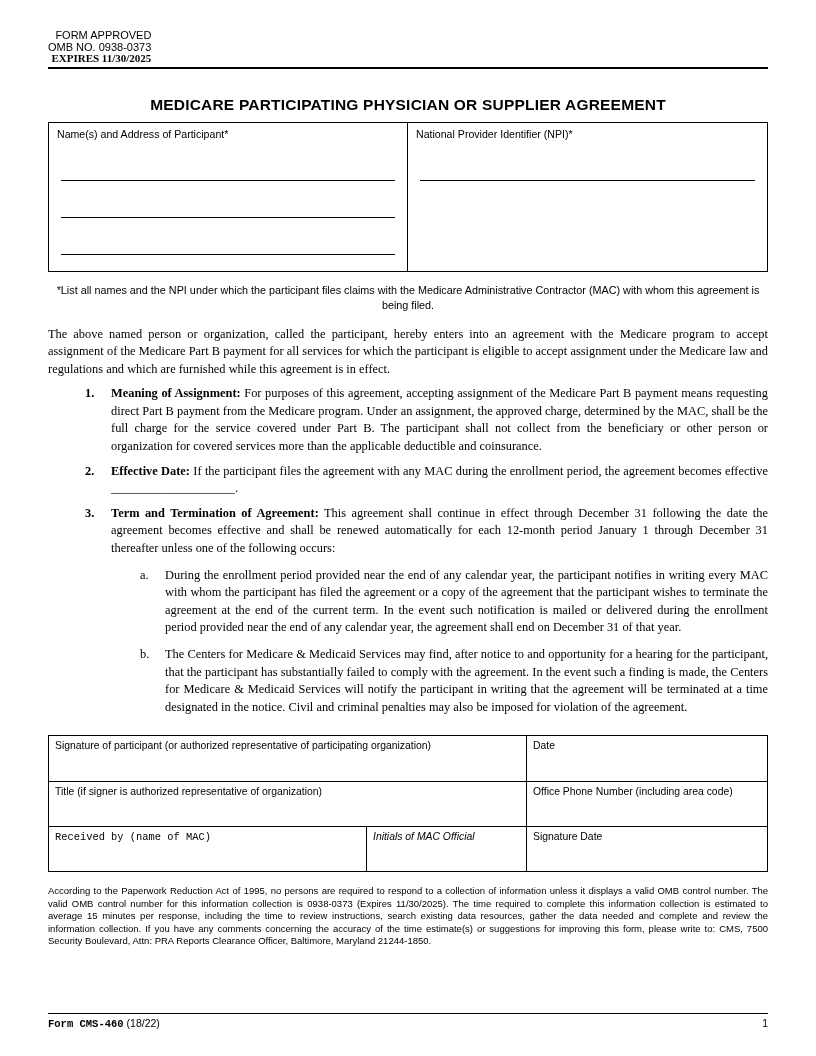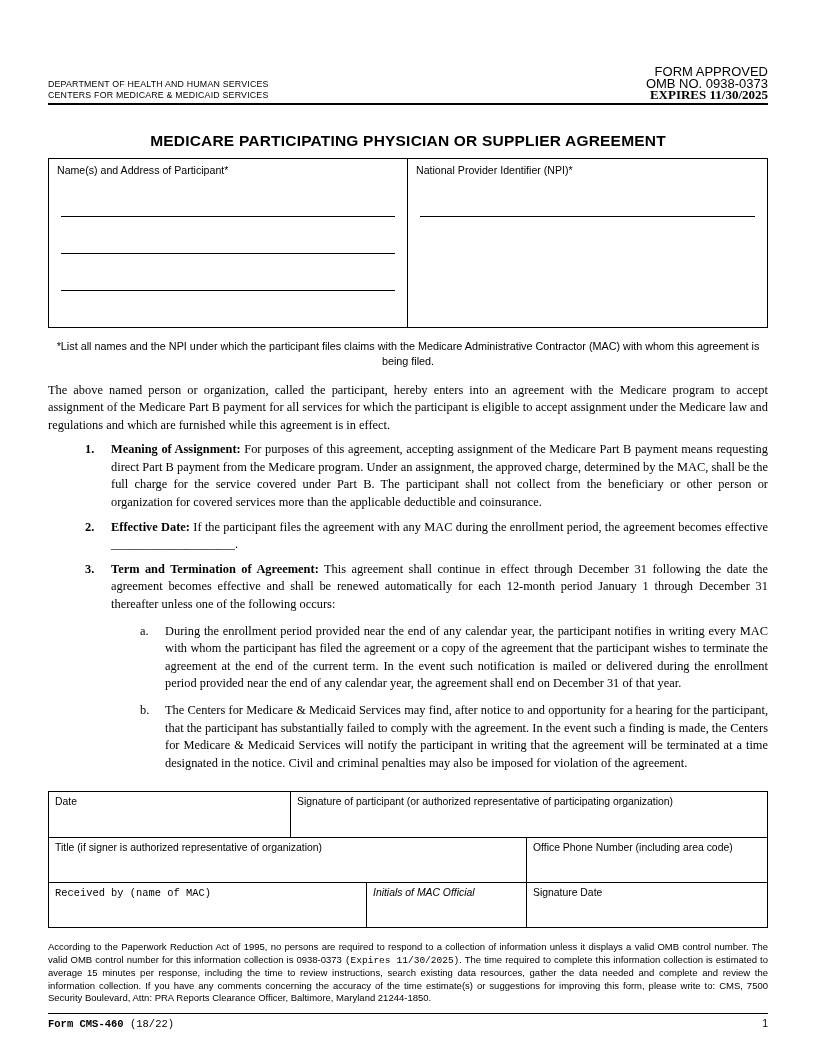--- a/index.html
+++ b/index.html
@@ -3,34 +3,34 @@
 <meta charset="utf-8">
 <style>
   * { margin:0; padding:0; box-sizing:border-box; }
   html,body { background:#e8e8e8; }
   .page {
     width:816px; height:1056px; margin:0 auto; background:#ffffff; color:#000;
     position:relative; overflow:hidden;
     font-family:"Liberation Sans", sans-serif;
     padding:30px 48px 0 48px;
   }
-  .serif { font-family:Liberation Mono, monospace; }
+  .serif { font-family:Liberation Sans, sans-serif; }
 
   
   .hdr { display:flex; justify-content:space-between; align-items:flex-end;
          border-bottom:2px solid #000; padding-bottom:2px; }
   .agency { font-size:8.8px; line-height:11px; letter-spacing:.2px; }
-  .approval { font-size:13px; line-height:11.5px; text-align:right;margin-top:36px; }
+  .approval { font-size:11px; line-height:11.5px; text-align:right; }
   .approval .expires { font-family:"Liberation Serif", serif; font-weight:bold; }
 
   .form-title { text-align:center; font-size:15.5px; font-weight:bold;
                 margin-top:27px; letter-spacing:.2px; }
 
   
-  .pbox { border:1.5px solid #000; margin-top:8px; height:170px; display:flex; }
+  .pbox { border:1.5px solid #000; margin-top:8px; height:150px; display:flex; }
   .pbox .cell { width:50%; padding:5px 8px 0 8px; position:relative; }
   .pbox .cell.left { border-right:1.5px solid #000; }
   .pbox .label { font-size:10.6px; }
   .fill-line { border-bottom:1.2px solid #000; height:0; margin:36px 4px 0 4px; }
   .fill-line.first { margin-top:40px; }
 
   .footnote { font-size:10.8px; line-height:15px; margin-top:11px;text-align:center; }
 
   
   .bodytext { font-family:"Liberation Serif", serif; font-size:12.4px;
@@ -62,24 +62,20 @@
             border-top:1.5px solid #000; padding-top:3px;
             display:flex; justify-content:space-between; font-size:10.5px; }
   .form-no { font-weight:bold;font-family:Liberation Mono, monospace; }
 </style>
 </head>
 <body>
 
 <div class="page">
 
   <div class="hdr">
-    <div class="agency">
-      <div>DEPARTMENT OF HEALTH AND HUMAN SERVICES</div>
-      <div>CENTERS FOR MEDICARE &amp; MEDICAID SERVICES</div>
-    </div>
     <div class="approval">
       <div>FORM APPROVED</div>
       <div>OMB NO. 0938-0373</div>
       <div class="expires">EXPIRES 11/30/2025</div>
     </div>
   </div>
 
   <div class="form-title">MEDICARE PARTICIPATING PHYSICIAN OR SUPPLIER AGREEMENT</div>
 
   <div class="pbox">
@@ -119,25 +115,25 @@
     <span class="sub-content">During the enrollment period provided near the end of any calendar year, the participant notifies in writing every MAC with whom the participant has filed the agreement or a copy of the agreement that the participant wishes to terminate the agreement at the end of the current term. In the event such notification is mailed or delivered during the enrollment period provided near the end of any calendar year, the agreement shall end on December 31 of that year.</span>
   </div>
 
   <div class="bodytext sub">
     <span class="sub-letter">b.</span>
     <span class="sub-content">The Centers for Medicare &amp; Medicaid Services may find, after notice to and opportunity for a hearing for the participant, that the participant has substantially failed to comply with the agreement. In the event such a finding is made, the Centers for Medicare &amp; Medicaid Services will notify the participant in writing that the agreement will be terminated at a time designated in the notice. Civil and criminal penalties may also be imposed for violation of the agreement.</span>
   </div>
 
   <div class="sig">
     <div class="sig-row">
+      <div class="sig-cell w-wide">
+        <span>Signature of participant (or authorized representative of participating organization)</span>
+      </div>
       <div class="sig-cell w-rest">
         <span>Date</span>
-      </div>
-      <div class="sig-cell w-wide">
-        <span>Signature of participant (or authorized representative of participating organization)</span>
       </div>
     </div>
     <div class="sig-row">
       <div class="sig-cell w-wide">
         <span>Title (if signer is authorized representative of organization)</span>
       </div>
       <div class="sig-cell w-rest">
         <span>Office Phone Number (including area code)</span>
       </div>
     </div>

